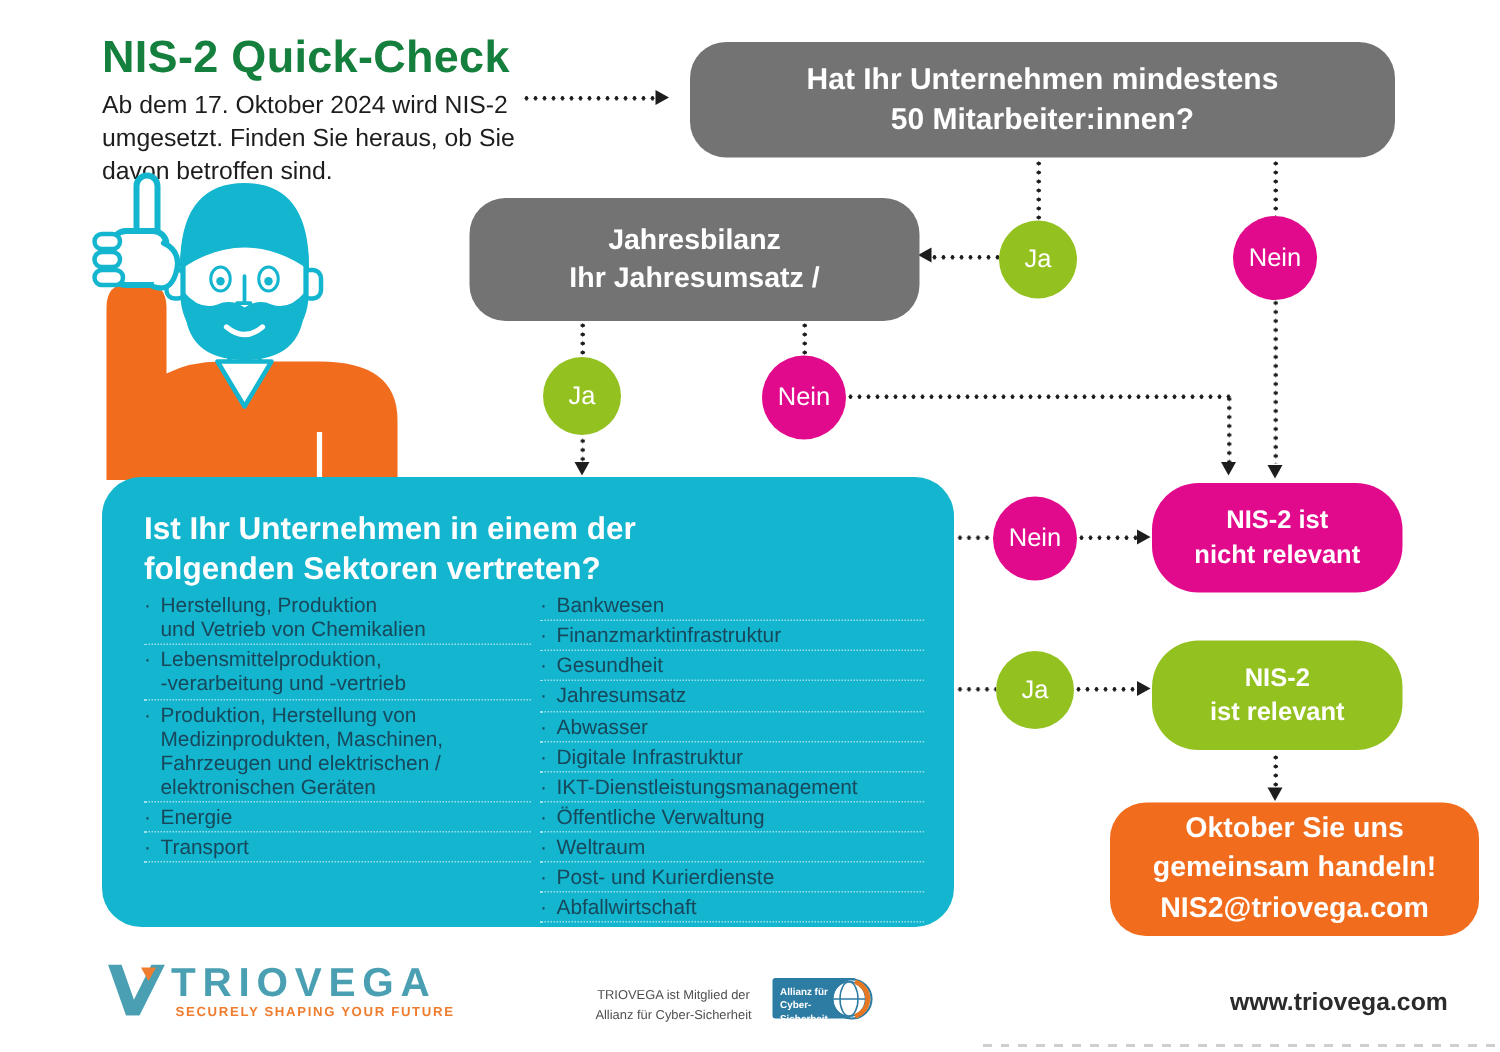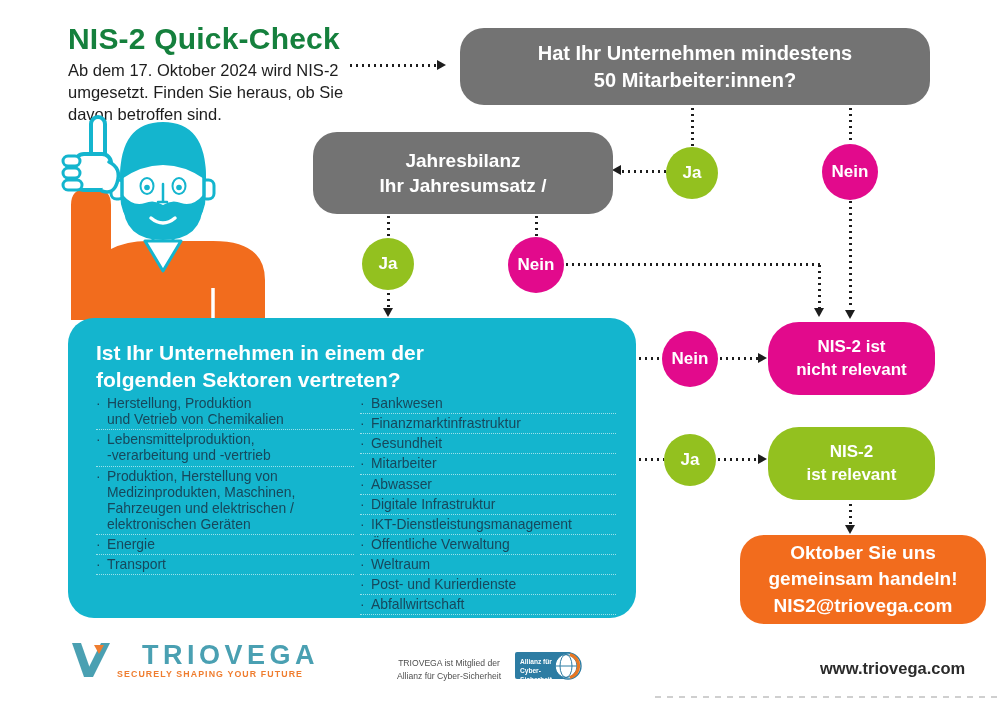--- a/index.html
+++ b/index.html
@@ -23,34 +23,34 @@
   .bigbox { position:absolute; left:68px; top:318px; width:568px; height:300px; background:#14b5ce; border-radius:26px; color:#fff; }
   .bigbox h2 { position:absolute; left:28px; top:22px; font-size:21px; line-height:1.28; font-weight:700; color:#fff; }
   .col { position:absolute; top:76px; }
   .col-left  { left:28px;  width:258px; }
   .col-right { left:292px; width:256px; }
   .s-item { display:flex; align-items:flex-start; padding:1px 0 2px; border-bottom:1.4px dotted rgba(255,255,255,.58); font-size:13.9px; line-height:1.16; color:#17485c; font-weight:500; }
   .s-item .bull { width:11px; flex:none; }
   .s-item .stxt { flex:1; white-space:pre-line; }
 
   
-  .node { position:absolute; border-radius:50%; display:flex; align-items:center; justify-content:center; color:#fff; font-weight:700; font-size:17px; }
+  .node { position:absolute; border-radius:50%; display:flex; align-items:center; justify-content:center; color:#fff; font-weight:400; font-size:17px; }
   .node-ja   { width:52px; height:52px; background:#93c11f; }
   .node-nein { width:56px; height:56px; background:#e20a8c; }
 
   
   .dot-h { position:absolute; height:3px; background-image:radial-gradient(circle, #1d1d1d 1.3px, transparent 1.45px); background-size:6px 3px; background-repeat:repeat-x; }
   .dot-v { position:absolute; width:3px; background-image:radial-gradient(circle, #1d1d1d 1.3px, transparent 1.45px); background-size:3px 6px; background-repeat:repeat-y; }
   .ah { position:absolute; width:0; height:0; }
   .ah-r { border-top:5.5px solid transparent; border-bottom:5.5px solid transparent; border-left:9px solid #1d1d1d; }
   .ah-l { border-top:5.5px solid transparent; border-bottom:5.5px solid transparent; border-right:9px solid #1d1d1d; }
   .ah-d { border-left:5.5px solid transparent; border-right:5.5px solid transparent; border-top:9px solid #1d1d1d; }
 
   
-  .brand { position:absolute; left:114px; top:640px; font-size:27px; font-weight:700; letter-spacing:4.5px; color:#4aa0b2;margin-left:28px; }
+  .brand { position:absolute; left:114px; top:640px; font-size:27px; font-weight:700; letter-spacing:4.5px; color:#4aa0b2; }
   .tagline { position:absolute; left:117px; top:669px; font-size:8.8px; font-weight:700; letter-spacing:1.1px; color:#ef7d2f; }
   .membership { position:absolute; left:393px; top:657px; width:112px; font-size:8.6px; line-height:1.55; color:#4f4f4f; text-align:center; }
   .acs-badge { position:absolute; left:515px; top:652px; width:56px; height:27px; background:#2d7ca3; border-radius:2px; color:#fff; font-size:6.6px; line-height:1.35; font-weight:600; padding:6px 0 0 5px; }
   .website { position:absolute; left:820px; top:659px; font-size:16.5px; font-weight:700; color:#2b2b2b; cursor:pointer; }
   .cutline { position:absolute; left:655px; top:696px; width:345px; height:2px;
              background-image:repeating-linear-gradient(90deg,#cfcfcf 0 6px, transparent 6px 12px); }
 </style>
 </head>
 <body>
 
@@ -178,21 +178,21 @@
       <div class="s-item">
           <span class="bull">·</span>
           <span class="stxt">Finanzmarktinfrastruktur</span>
         </div>
       <div class="s-item">
           <span class="bull">·</span>
           <span class="stxt">Gesundheit</span>
         </div>
       <div class="s-item">
           <span class="bull">·</span>
-          <span class="stxt">Mitarbeiter</span>
+          <span class="stxt">Jahresumsatz</span>
         </div>
       <div class="s-item">
           <span class="bull">·</span>
           <span class="stxt">Abwasser</span>
         </div>
       <div class="s-item">
           <span class="bull">·</span>
           <span class="stxt">Digitale Infrastruktur</span>
         </div>
       <div class="s-item">

